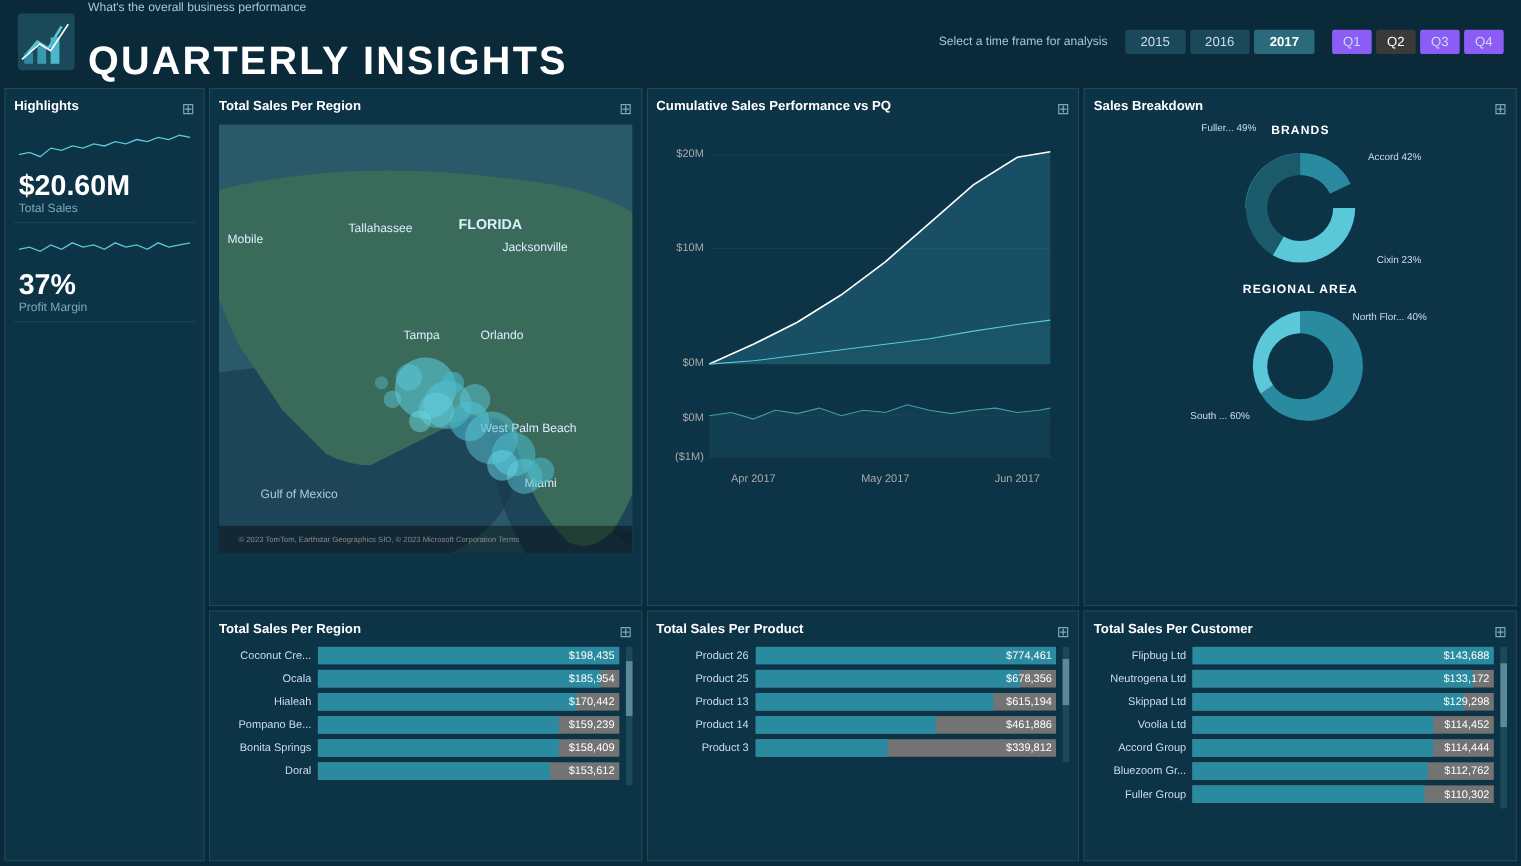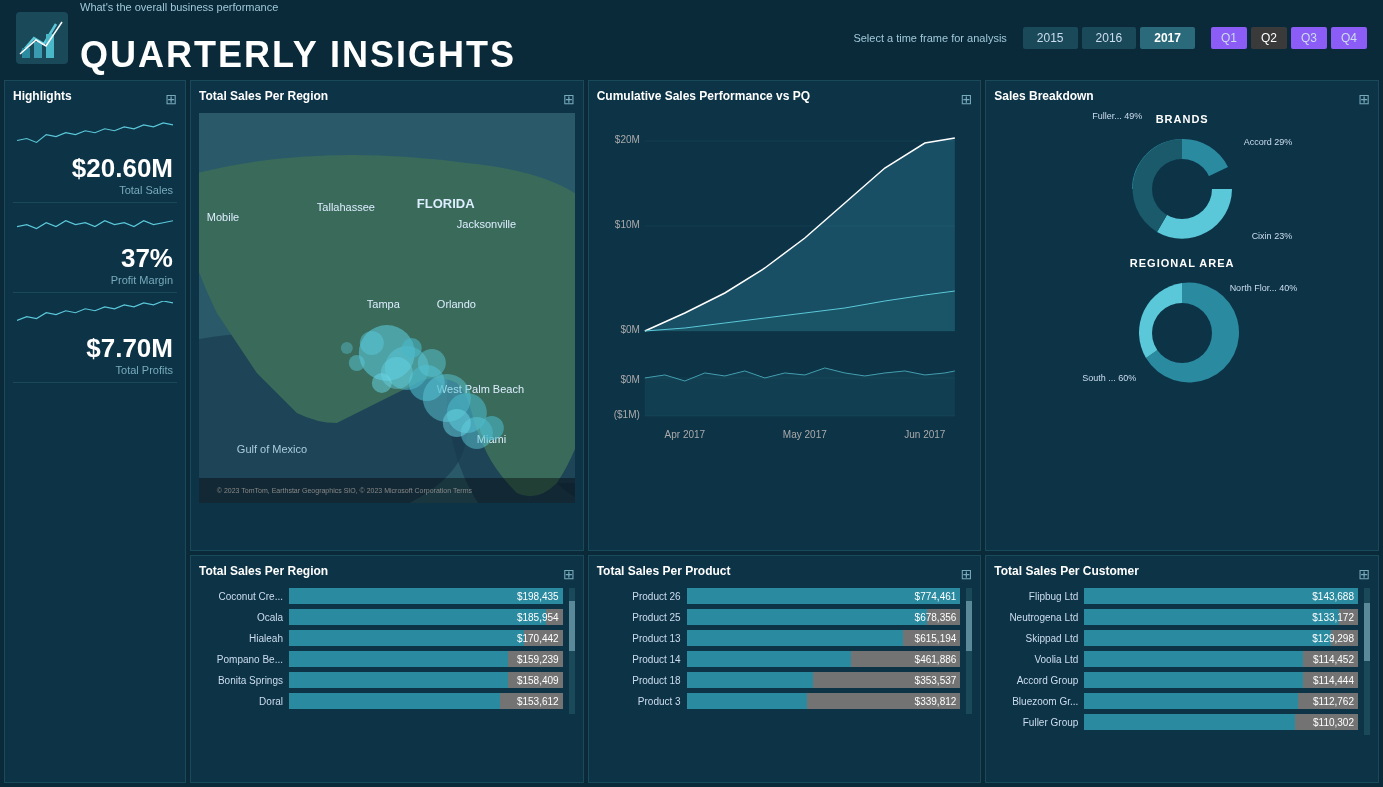--- a/index.html
+++ b/index.html
@@ -120,21 +120,20 @@
       cursor: pointer;
     }
 
     
     .highlights-panel {
       grid-row: 1 / 3;
       grid-column: 1;
       display: flex;
       flex-direction: column;
       gap: 2px;
-      text-align: right;
     }
     .highlight-item {
       padding: 6px 4px;
       border-bottom: 1px solid #1a4a5a;
     }
     .highlight-sparkline {
       height: 28px;
       margin-bottom: 4px;
     }
     .highlight-value {
@@ -306,29 +305,20 @@
       <div class="highlight-label">Total Sales</div>
     </div>
     <div class="highlight-item">
       <div class="highlight-sparkline">
         <svg viewBox="0 0 160 28" preserveAspectRatio="none">
           <polyline points="0,16 10,14 20,18 30,12 40,16 50,10 60,14 70,12 80,16 90,10 100,14 110,12 120,16 130,10 140,14 150,12 160,10" fill="none" stroke="#5ac8d8" stroke-width="1.2"></polyline>
         </svg>
       </div>
       <div class="highlight-value">37%</div>
       <div class="highlight-label">Profit Margin</div>
-    </div>
-    <div class="highlight-item">
-      <div class="highlight-sparkline">
-        <svg viewBox="0 0 160 28" preserveAspectRatio="none">
-          <polyline points="0,20 10,16 20,18 30,12 40,14 50,10 60,12 70,8 80,10 90,6 100,8 110,4 120,6 130,2 140,4 150,0 160,2" fill="none" stroke="#5ac8d8" stroke-width="1.2"></polyline>
-        </svg>
-      </div>
-      <div class="highlight-value">$7.70M</div>
-      <div class="highlight-label">Total Profits</div>
     </div>
   </div>
 
   <div class="panel map-panel">
     <div class="panel-header">
       <span class="panel-title">Total Sales Per Region</span>
       <span class="panel-icon">⊞</span>
     </div>
     <div class="map-container">
       
@@ -429,21 +419,21 @@
 
           <path d="M60,60 L60,10 A50,50 0 0,1 110,60 A50,50 0 0,1 82,106 Z" fill="#2a8aa0" transform="rotate(-90,60,60)"></path>
 
           <path d="M60,60 L110,60 A50,50 0 0,1 35,103 Z" fill="#5ac8d8" transform="rotate(0,60,60)"></path>
 
           <path d="M60,60 L35,103 A50,50 0 0,1 60,10 Z" fill="#1a5a6a"></path>
 
           <circle cx="60" cy="60" r="30" fill="#0d3347"></circle>
         </svg>
         <div style="position:absolute;top:-18px;left:-30px;font-size:9px;color:#cde;white-space:nowrap;">Fuller... 49%</div>
-        <div style="position:absolute;top:8px;right:-50px;font-size:9px;color:#cde;white-space:nowrap;">Accord 29%</div>
+        <div style="position:absolute;top:8px;right:-50px;font-size:9px;color:#cde;white-space:nowrap;">Accord 42%</div>
         <div style="position:absolute;bottom:8px;right:-50px;font-size:9px;color:#cde;white-space:nowrap;">Cixin 23%</div>
       </div>
     </div>
 
     <div class="donut-title">REGIONAL AREA</div>
     <div style="display:flex;align-items:center;justify-content:center;margin-top:4px;">
       <div style="position:relative;width:120px;height:120px;">
         <svg width="120" height="120" viewBox="0 0 120 120">
 
           <path d="M60,60 L60,10 A50,50 0 1,1 24,85 Z" fill="#2a8aa0"></path>
@@ -541,27 +531,20 @@
           </div>
         </div>
         <div class="bar-row">
           <span class="bar-label">Product 14</span>
           <div class="bar-track">
             <div class="bar-fill" style="width:60%"></div>
             <span class="bar-value">$461,886</span>
           </div>
         </div>
         <div class="bar-row">
-          <span class="bar-label">Product 18</span>
-          <div class="bar-track">
-            <div class="bar-fill" style="width:46%"></div>
-            <span class="bar-value">$353,537</span>
-          </div>
-        </div>
-        <div class="bar-row">
           <span class="bar-label">Product 3</span>
           <div class="bar-track">
             <div class="bar-fill" style="width:44%"></div>
             <span class="bar-value">$339,812</span>
           </div>
         </div>
       </div>
       <div class="scroll-indicator">
         <div class="scroll-thumb"></div>
       </div>

